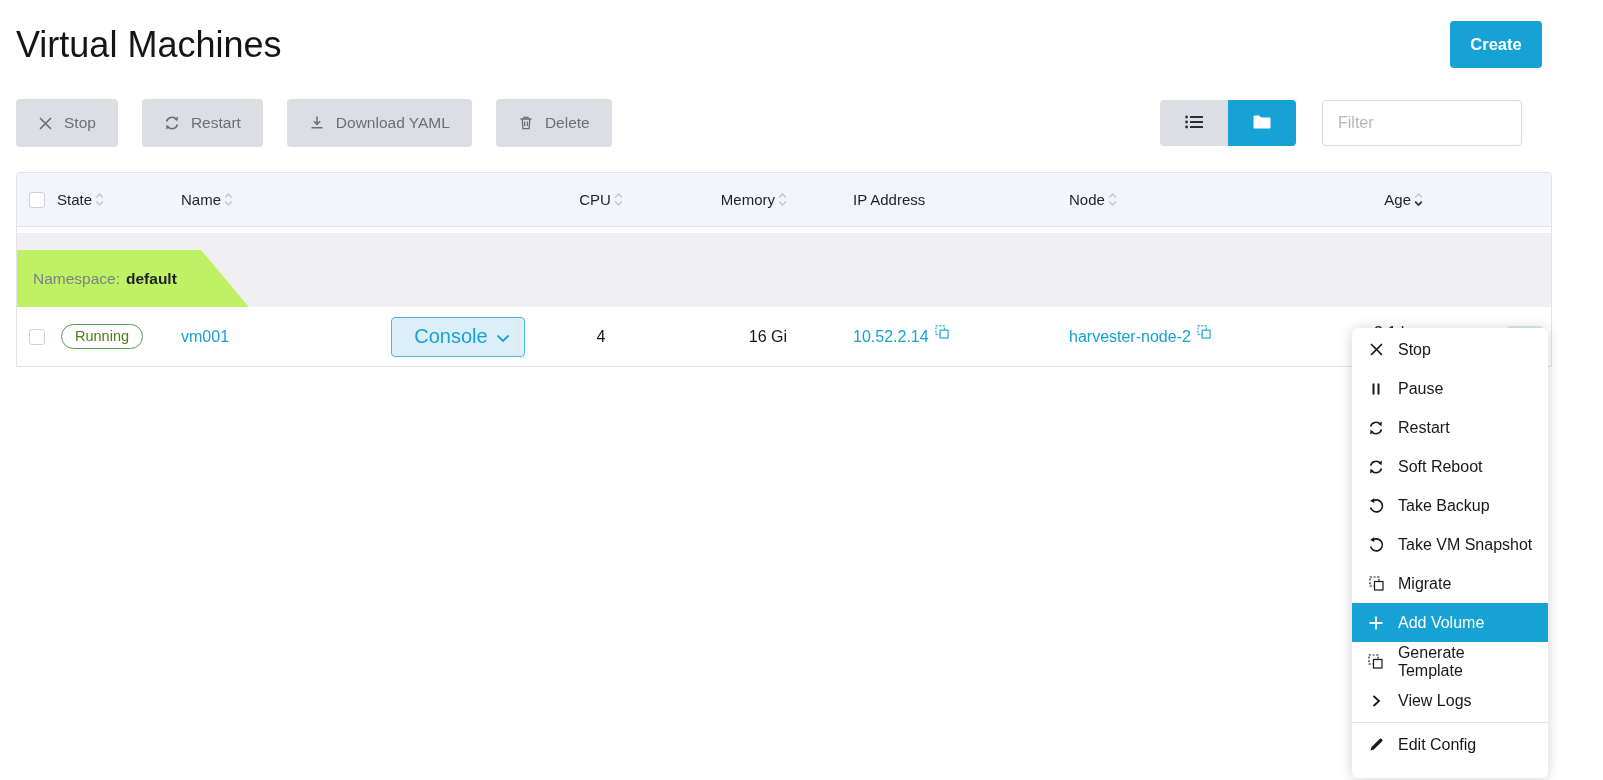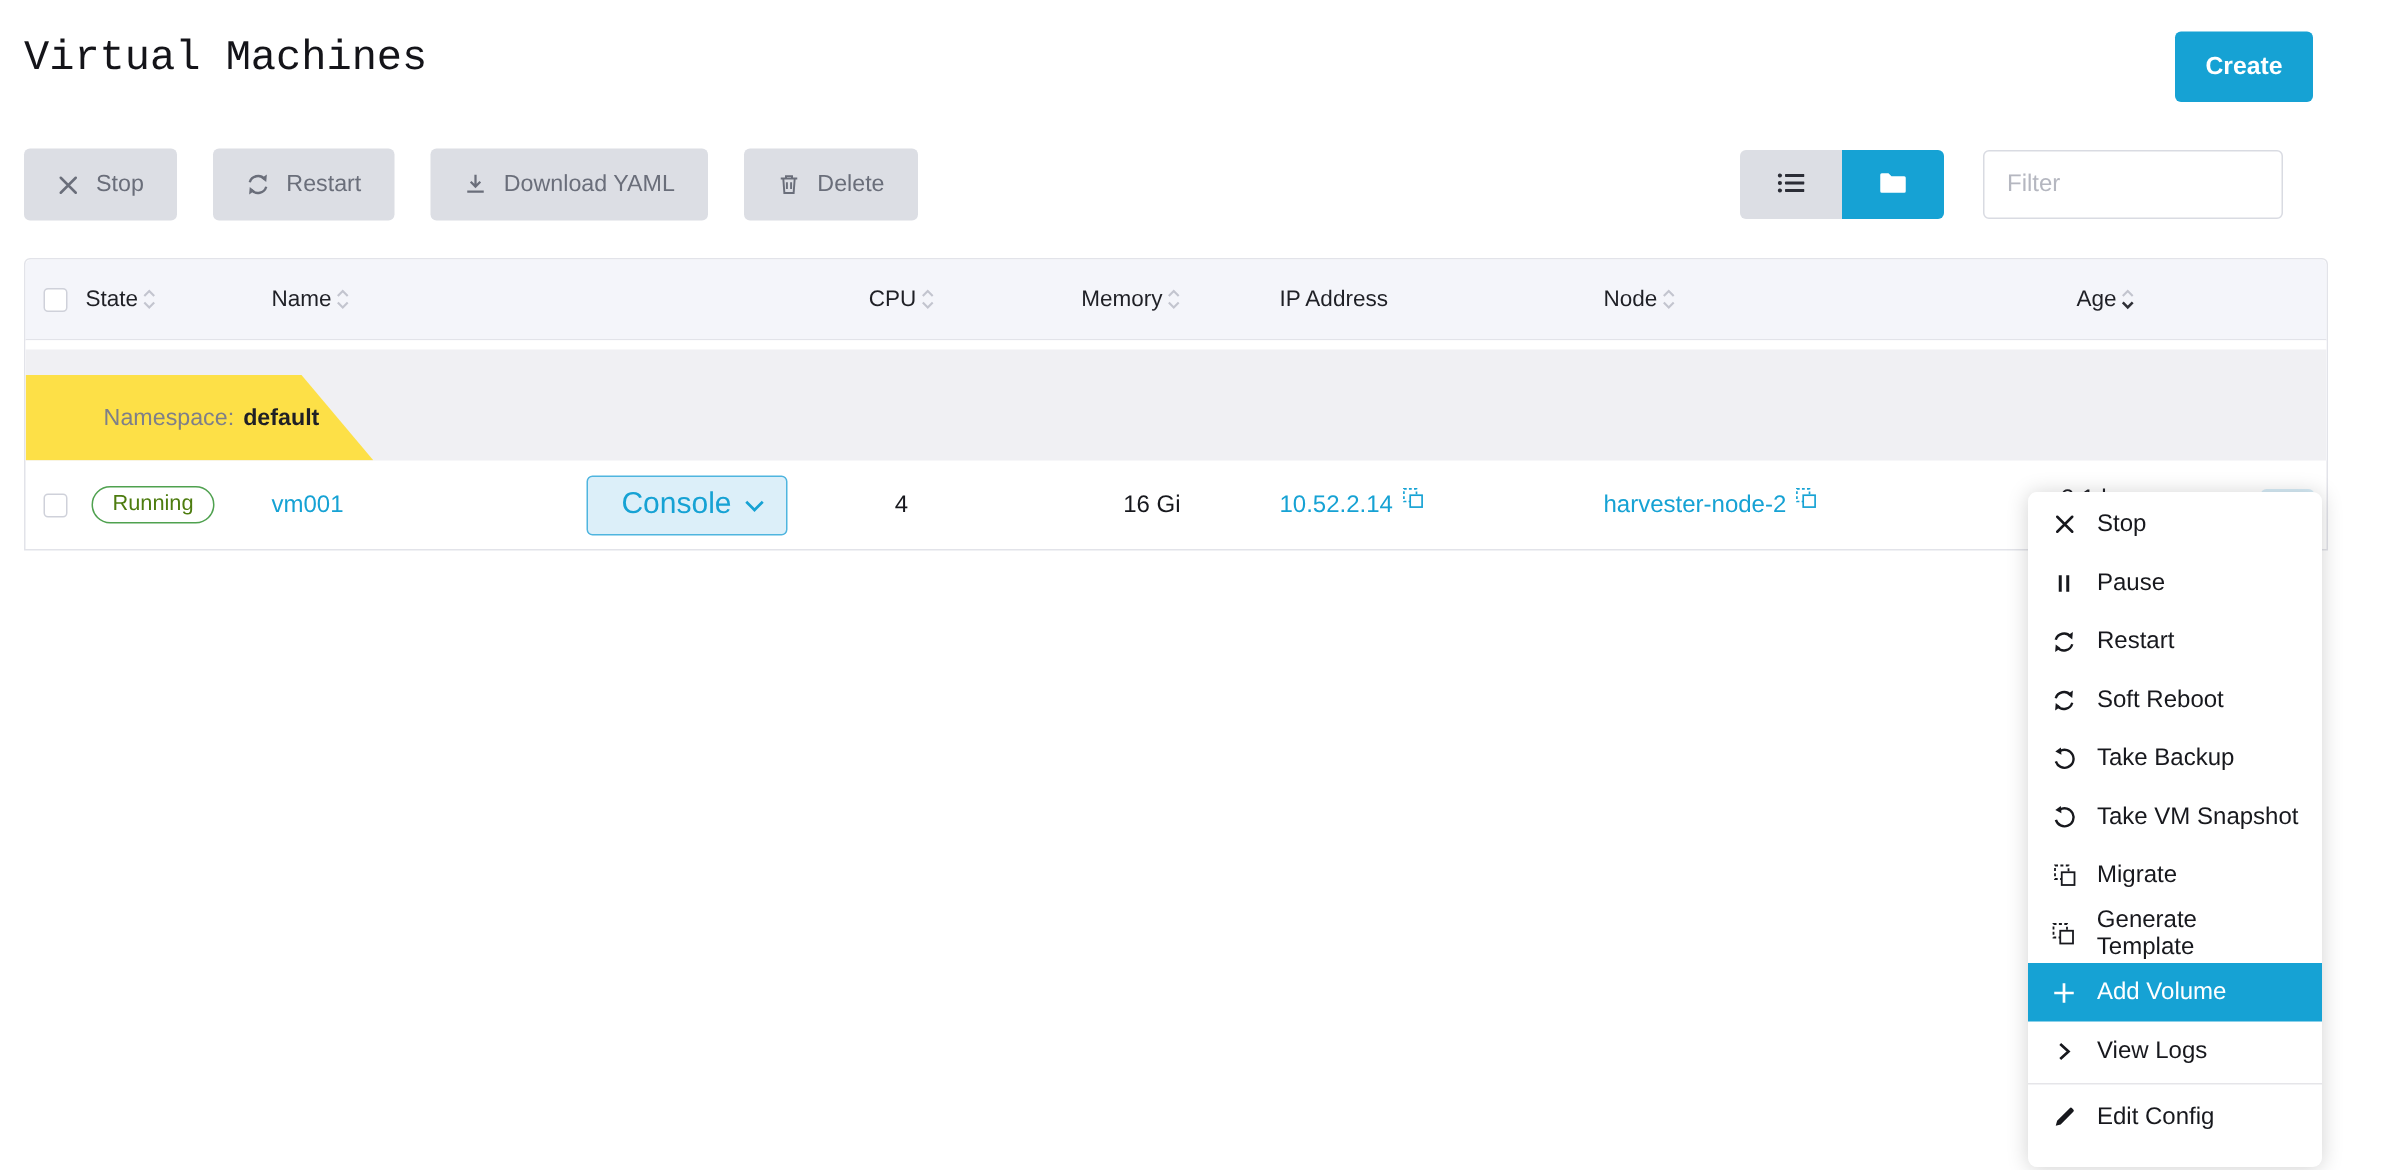--- a/index.html
+++ b/index.html
@@ -1,20 +1,20 @@
 <!DOCTYPE html>
 <html><head>
 <meta charset="utf-8">
 <style>
   * { margin:0; padding:0; box-sizing:border-box; }
   body { background:#fff; font-family:"Liberation Sans", sans-serif; }
   .page { position:relative; width:1603px; height:780px; background:#fff; overflow:hidden; color:#17181d; }
 
   
-  .title { position:absolute; left:16px; top:24px; font-size:28px; font-weight:500; color:#141419;font-family:Liberation Mono, monospace; }
+  .title { position:absolute; left:16px; top:24px; font-size:36px; font-weight:500; color:#141419; }
   .create-btn { position:absolute; left:1450px; top:21px; width:92px; height:47px; background:#16A2D4; color:#fff;
     border:none; border-radius:4px; font-size:16.5px; font-weight:700; cursor:pointer; font-family:inherit;text-align:center; }
 
   
   .toolbar { position:absolute; left:16px; top:99px; display:flex; gap:24px; }
   .btn-muted { display:inline-flex; align-items:center; gap:11px; background:#DCDEE4; color:#6A6E7A; border:none;
     border-radius:4px; height:48px; padding:0 22px; font-size:15.5px; font-family:inherit; cursor:default; }
   .btn-muted .ic { display:flex; }
 
   .view-toggle { position:absolute; left:1160px; top:100px; height:46px; display:flex; border-radius:4px; overflow:hidden; }
@@ -43,22 +43,22 @@
 
   .checkbox { width:16px; height:16px; border:1px solid #CFD1DA; border-radius:3px; background:#fff; display:inline-block; cursor:pointer; }
 
   .sort svg { display:block; }
   .s-up, .s-down { stroke:#C3C5CF; stroke-width:1.4; fill:none; }
   .sorted .s-down { stroke:#2F3037; stroke-width:1.7; }
 
   
   .group-strip { height:80px; position:relative; background:#fff; }
   .group-bg { position:absolute; left:0; top:6px; right:0; bottom:0; background:#F0F0F3; }
-  .group-tab { position:absolute; left:0; bottom:0; height:57px; width:232px; background:#fde047;
-    clip-path:polygon(0 0, 184px 0, 232px 100%, 0 100%); display:flex; align-items:center; padding-left:16px; font-size:15.5px;justify-content:center; }
+  .group-tab { position:absolute; left:0; bottom:0; height:57px; width:232px; background:#bef264;
+    clip-path:polygon(0 0, 184px 0, 232px 100%, 0 100%); display:flex; align-items:center; padding-left:16px; font-size:15.5px; }
   .g-label { color:#7E7F89; }
   .g-value { color:#1F2026; font-weight:700; margin-left:6px; }
 
   
   .row { height:59px; font-size:16px; position:relative; }
   .badge { color:#4d7c0f; border:1px solid #4FA14F; border-radius:14px; padding:3px 13px 4px; font-size:14.5px; margin-left:4px;text-align:center; }
   .link { color:#16A2D4; text-decoration:none; cursor:pointer; }
   .copy-ic { margin-left:6px; margin-bottom:9px; color:#16A2D4; display:inline-flex; cursor:pointer; }
   .console-btn { width:134px; height:40px; background:#DCEFF9; border:1px solid #4FB5DF; border-radius:4px; color:#16A2D4;
     font-size:20px; font-family:inherit; display:flex; align-items:center; padding:0 14px; cursor:pointer; }
@@ -329,37 +329,37 @@
     </div>
     <div class="menu-item">
       <span class="mi">
           <svg width="15" height="15" viewBox="0 0 15 15" fill="none" stroke="currentColor">
             <rect x="1" y="1" width="9" height="9" stroke-dasharray="2 1.6" stroke-width="1.2"></rect>
             <rect x="5.5" y="5.5" width="8.5" height="8.5" fill="#fff" stroke-width="1.2"></rect>
           </svg>
         </span>
       <span>Migrate</span>
     </div>
+    <div class="menu-item hl">
+      <span class="mi">
+          <svg width="16" height="16" viewBox="0 0 16 16" fill="none" stroke="currentColor" stroke-width="1.8">
+            <path d="M8 1.5 V14.5 M1.5 8 H14.5"></path>
+          </svg>
+        </span>
+      <span>Add Volume</span>
+    </div>
     <div class="menu-item">
       <span class="mi">
           <svg width="15" height="15" viewBox="0 0 15 15" fill="none" stroke="currentColor">
             <rect x="1" y="1" width="9" height="9" stroke-dasharray="2 1.6" stroke-width="1.2"></rect>
             <rect x="5.5" y="5.5" width="8.5" height="8.5" fill="#fff" stroke-width="1.2"></rect>
           </svg>
         </span>
       <span>Generate Template</span>
     </div>
-    <div class="menu-item hl">
-      <span class="mi">
-          <svg width="16" height="16" viewBox="0 0 16 16" fill="none" stroke="currentColor" stroke-width="1.8">
-            <path d="M8 1.5 V14.5 M1.5 8 H14.5"></path>
-          </svg>
-        </span>
-      <span>Add Volume</span>
-    </div>
     <div class="menu-item">
       <span class="mi">
           <svg width="14" height="14" viewBox="0 0 14 14" fill="none" stroke="currentColor" stroke-width="1.8">
             <path d="M4.5 2 L10 7 L4.5 12"></path>
           </svg>
         </span>
       <span>View Logs</span>
     </div>
     <div class="menu-divider"></div>
     <div class="menu-item">

